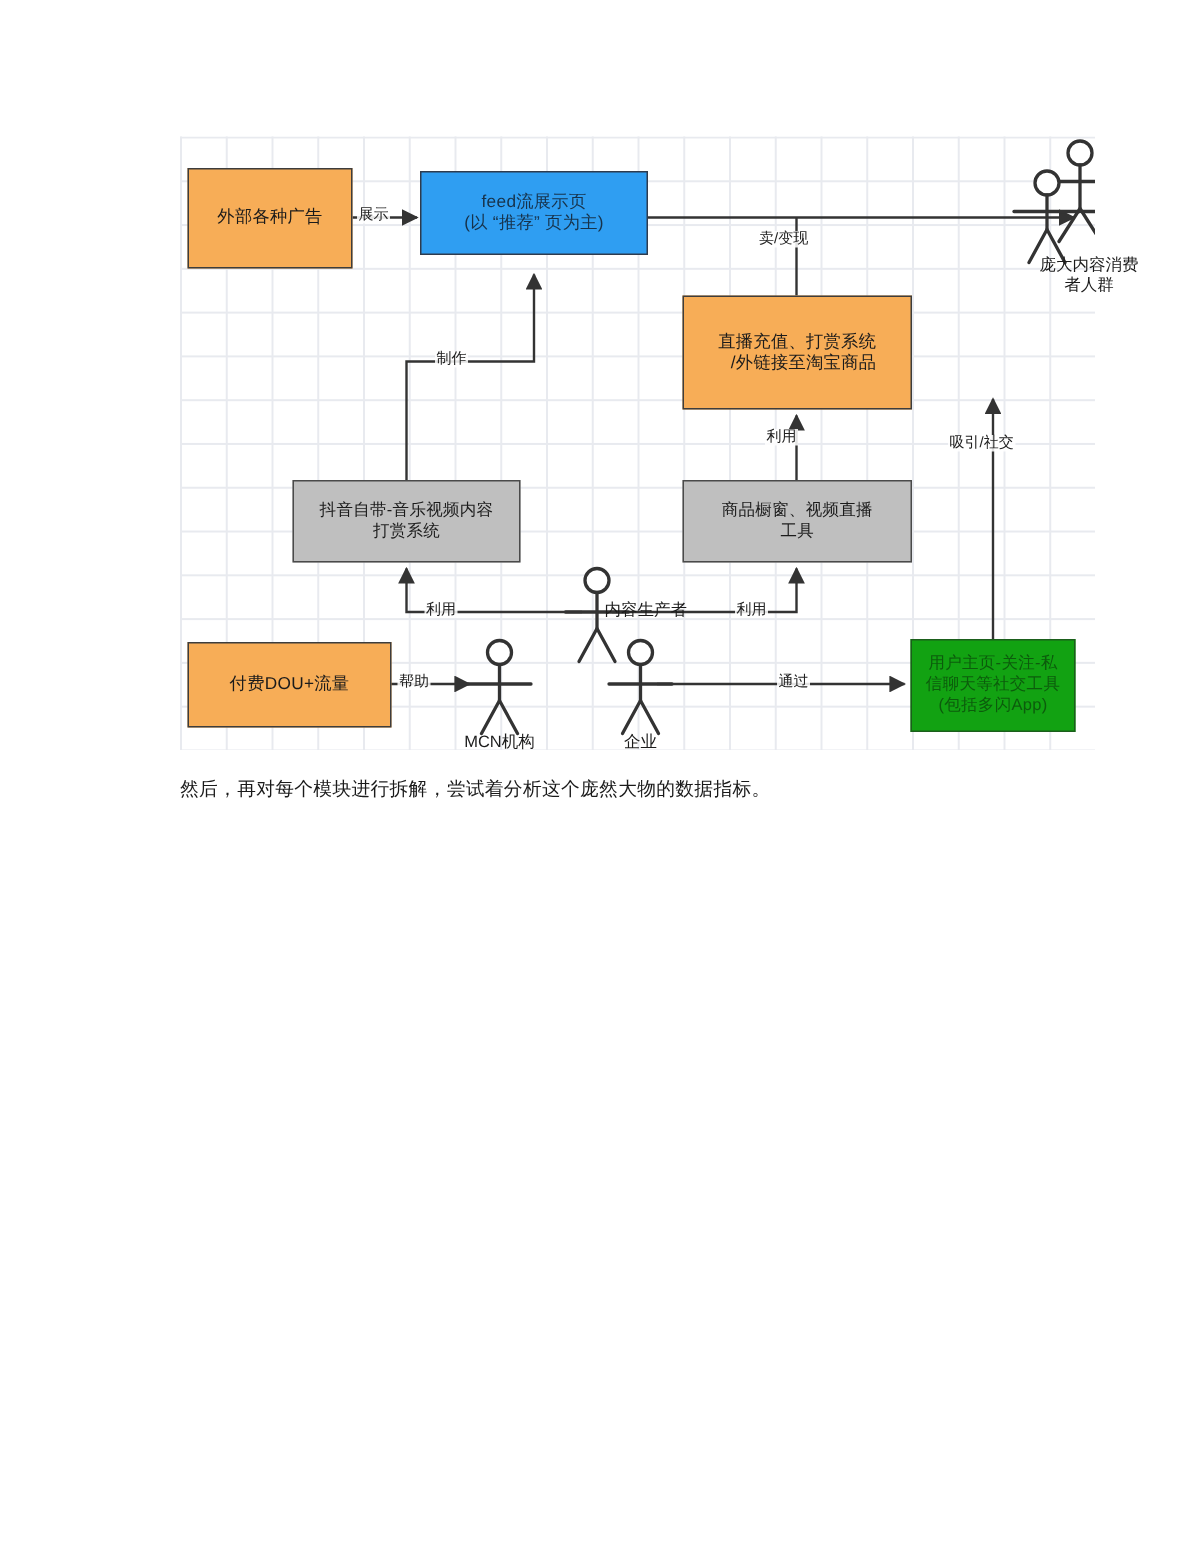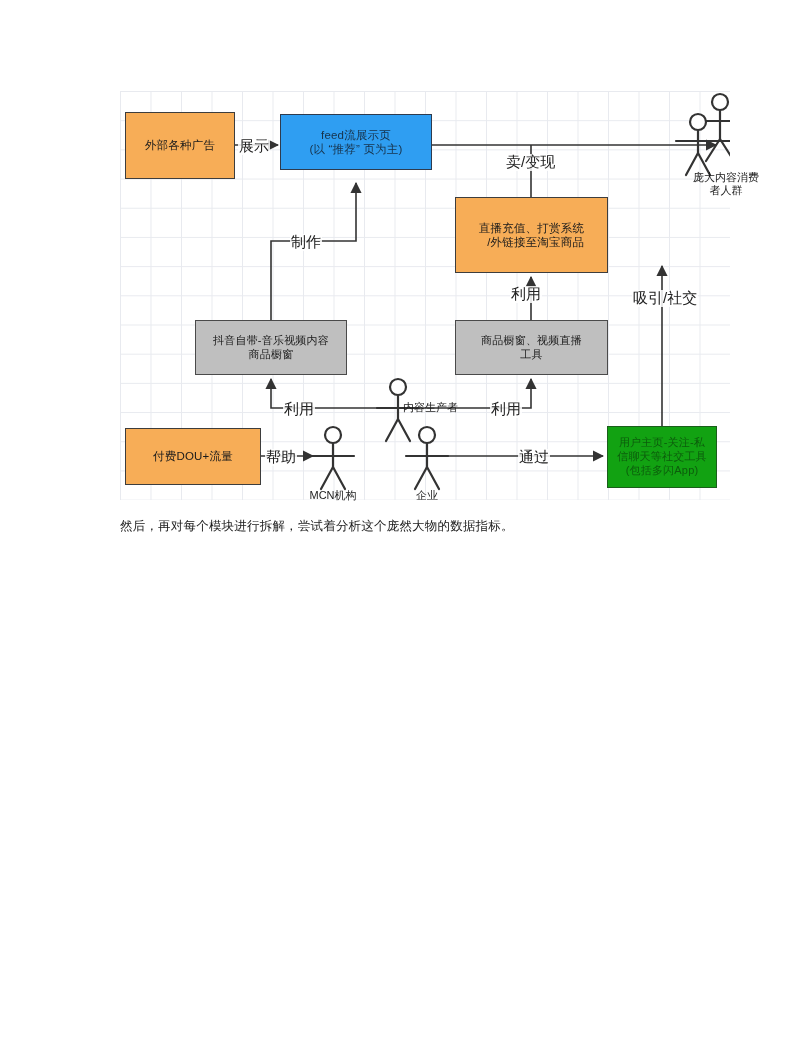--- a/index.html
+++ b/index.html
@@ -70,21 +70,21 @@
     font-size: 11px;
   }
   .node.green {
     background: #12a212;
     border-color: #1b5e1b;
     color: #0c5c0c;
     font-size: 11px;
   }
   .edge-label {
     position: absolute;
-    font-size: 15px;
+    font-size: 10px;
     color: #222222;
     background: rgba(255,255,255,0.86);
     padding: 0 1px;
     white-space: nowrap;
     line-height: 1.1;
   }
   .actor-label {
     position: absolute;
     font-size: 11px;
     color: #1b1b1b;
@@ -179,21 +179,21 @@
 
     <div class="node orange" style="left:5px;  top:21px;  width:110px; height:67px;">外部各种广告</div>
 
     <div class="node blue" style="left:160px; top:23px;  width:152px; height:56px;">feed流展示页
 (以 “推荐” 页为主)</div>
 
     <div class="node orange" style="left:335px; top:106px; width:153px; height:76px;text-align:right;">直播充值、打赏系统
 /外链接至淘宝商品</div>
 
     <div class="node gray" style="left:75px;  top:229px; width:152px; height:55px;">抖音自带-音乐视频内容
-商品橱窗</div>
+打赏系统</div>
 
     <div class="node gray" style="left:335px; top:229px; width:153px; height:55px;">商品橱窗、视频直播
 工具</div>
 
     <div class="node orange" style="left:5px;  top:337px; width:136px; height:57px;">付费DOU+流量</div>
 
     <div class="node green" style="left:487px; top:335px; width:110px; height:62px;">用户主页-关注-私
 信聊天等社交工具
 (包括多闪App)</div>
 

